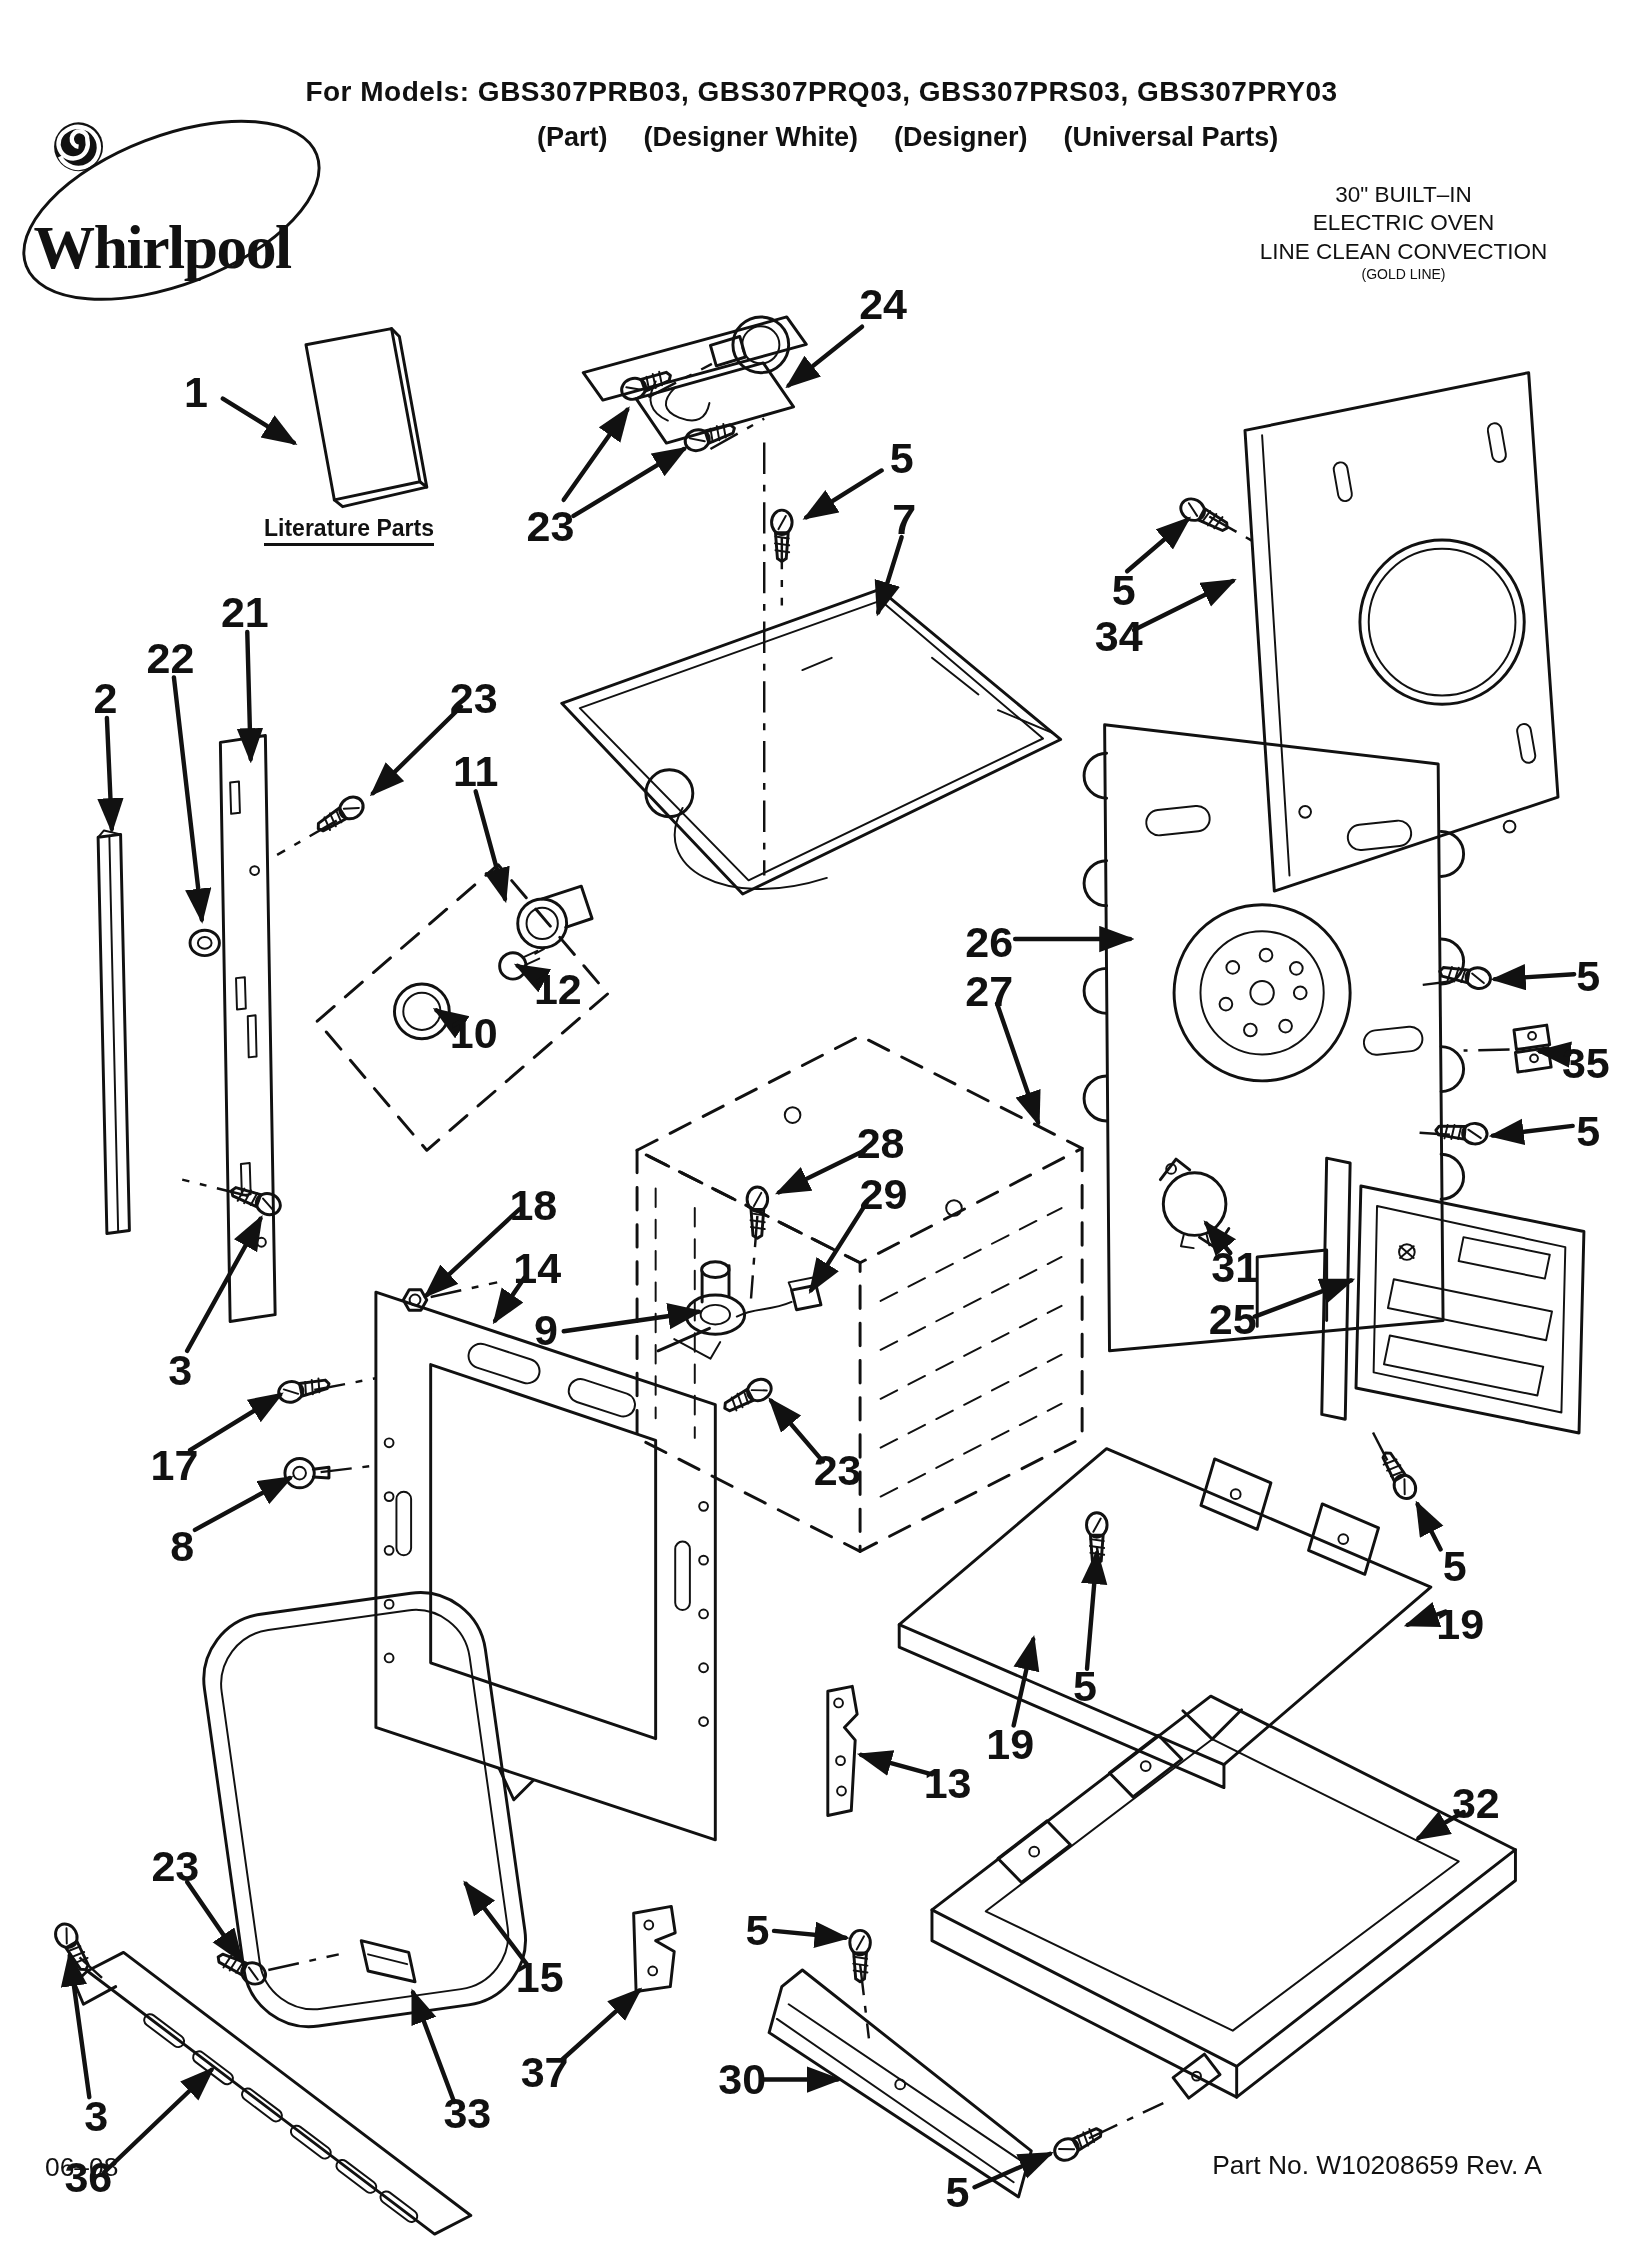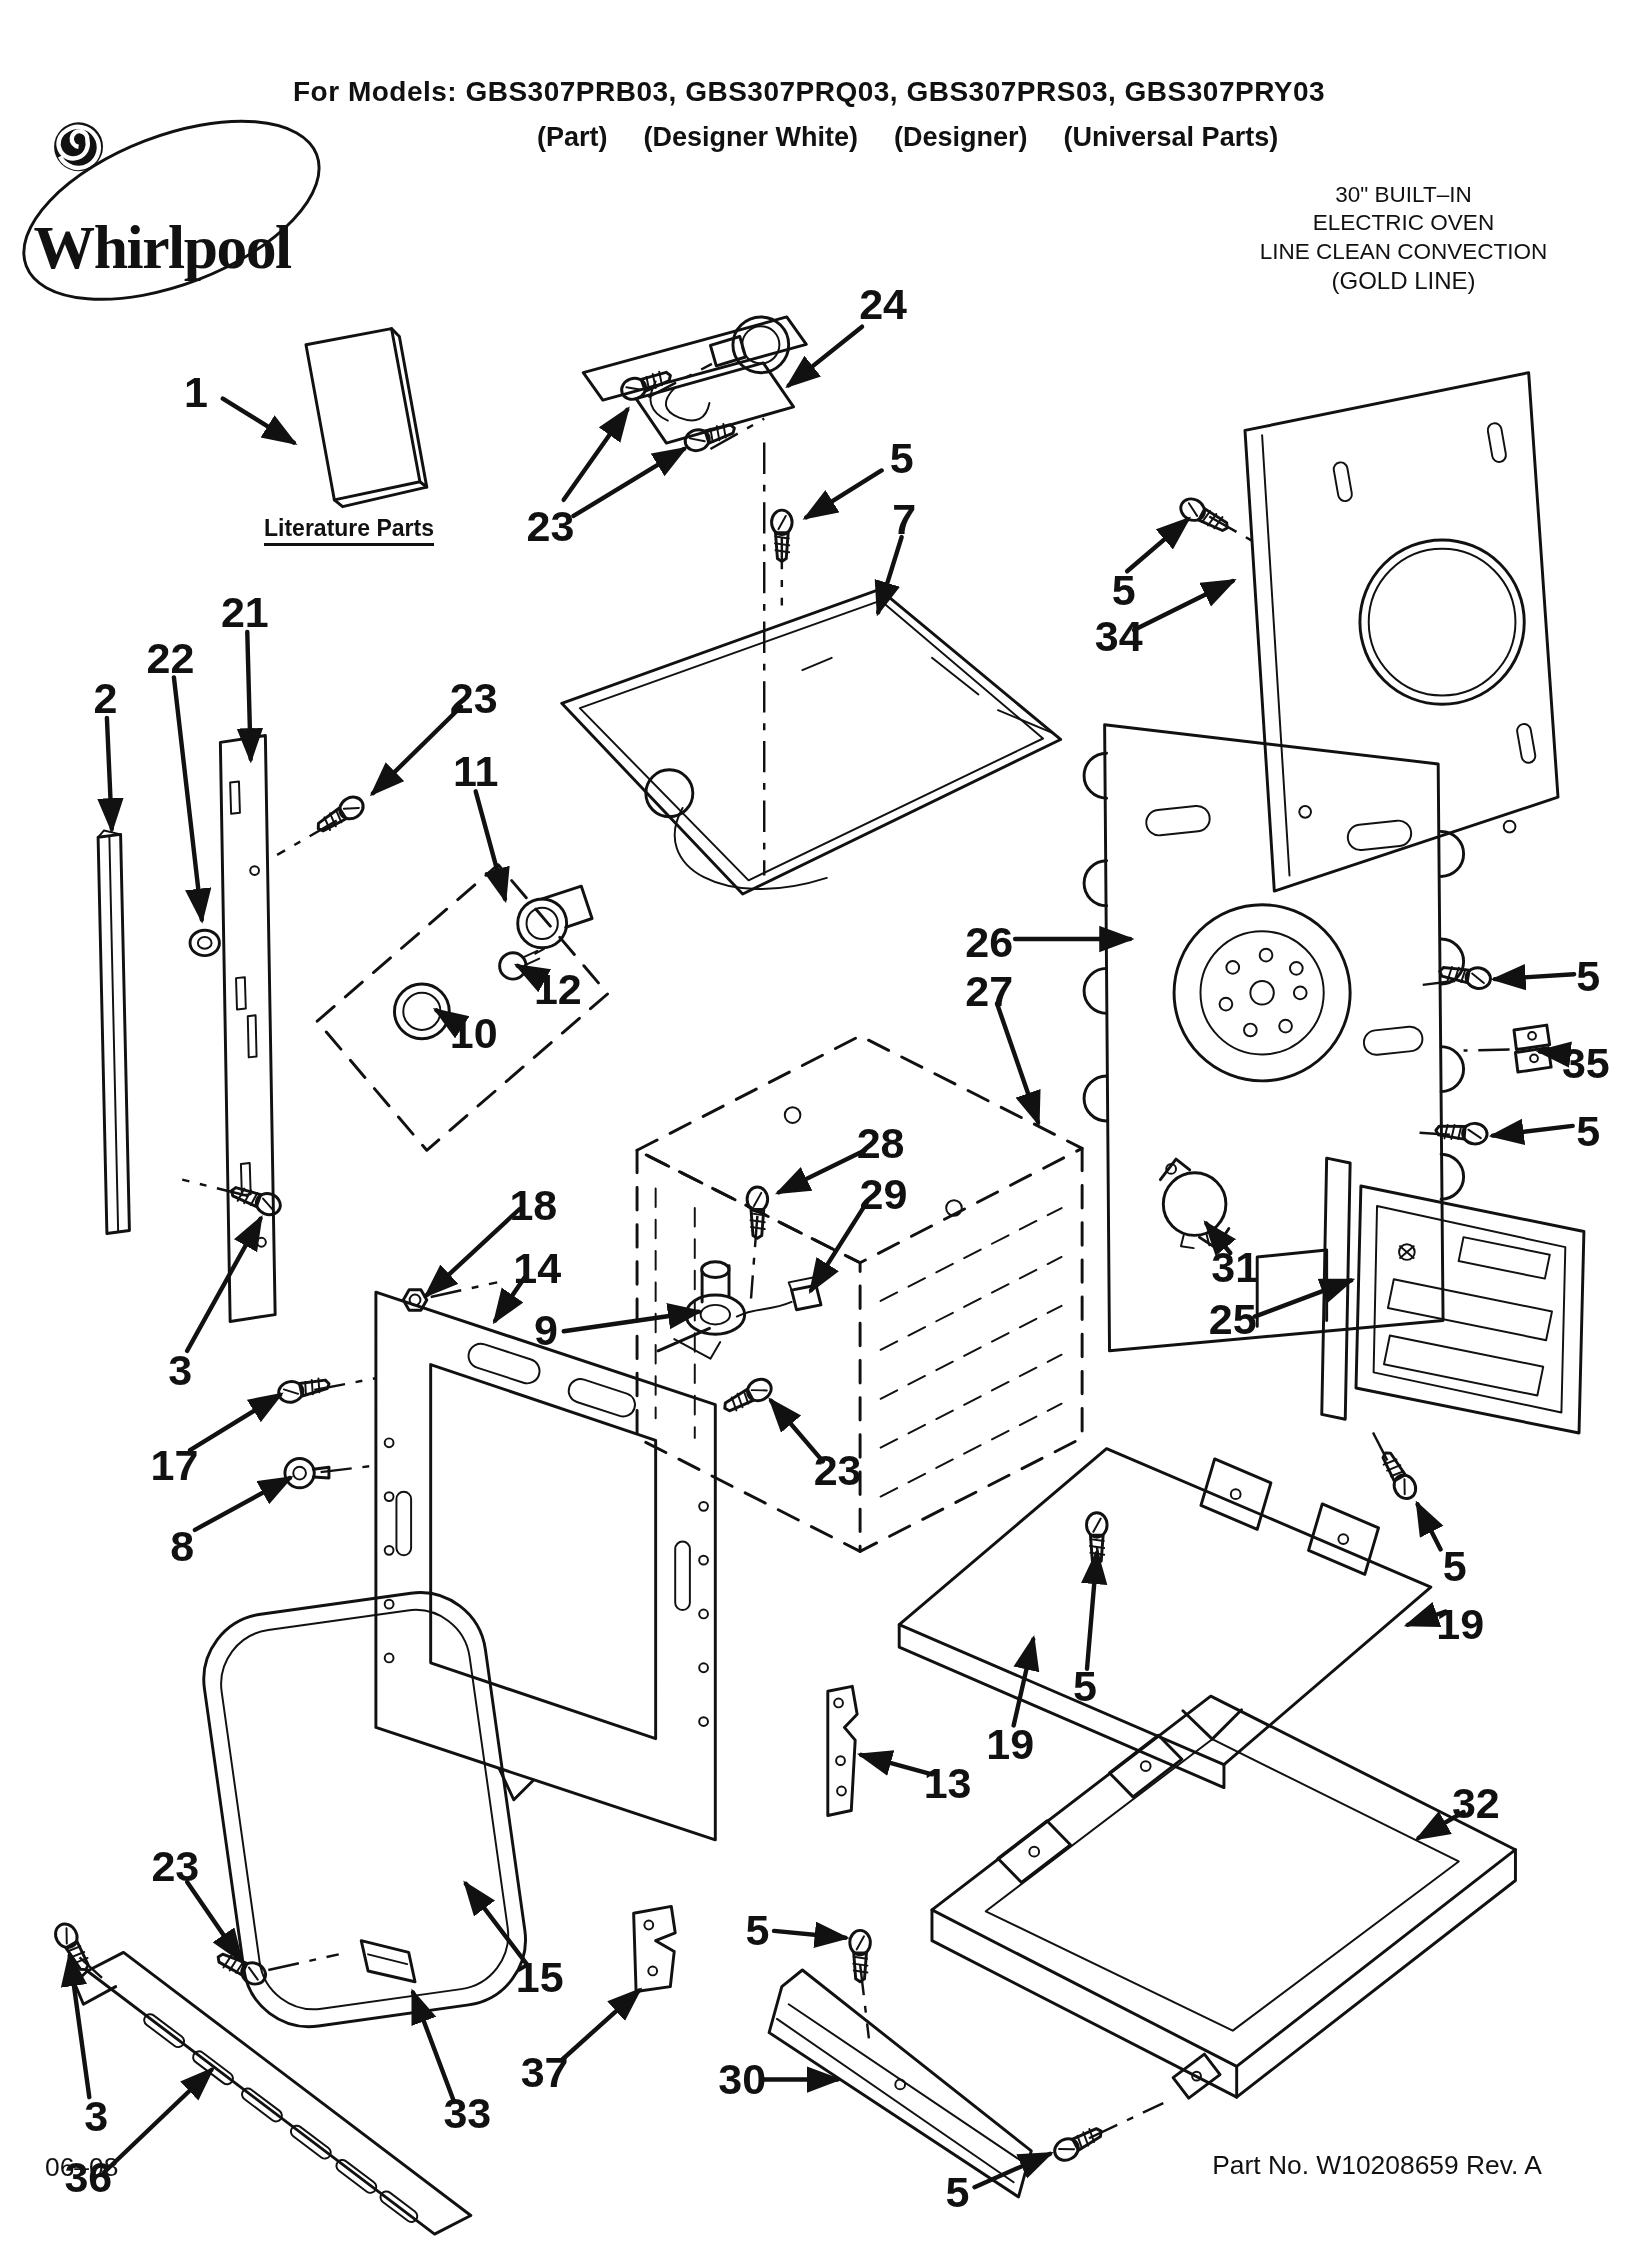--- a/index.html
+++ b/index.html
@@ -1,20 +1,20 @@
 <!DOCTYPE html>
 <html style="font-size:7.8px"><head>
 <meta charset="utf-8">
 <style>
   html,body{margin:0;padding:0;background:#fff;}
   body{position:relative;width:1638px;height:2261px;font-family:"Liberation Sans",sans-serif;color:#111;}
-  .hdr-models{position:absolute;left:293px;top:76px;width:1057px;text-align:left;font:bold 28px "Liberation Sans",sans-serif;letter-spacing:0.5px;white-space:nowrap;}
+  .hdr-models{position:absolute;left:293px;top:76px;width:1057px;text-align:center;font:bold 28px "Liberation Sans",sans-serif;letter-spacing:0.5px;white-space:nowrap;}
   .hdr-fin{position:absolute;left:537px;top:122px;display:flex;gap:36px;font:bold 27px "Liberation Sans",sans-serif;white-space:nowrap;}
   .hdr-prod{position:absolute;left:1208px;top:181px;width:391px;text-align:center;font:22.5px "Liberation Sans",sans-serif;line-height:1.26;}
-  .hdr-prod .gold{font-size:24px;}
+  .hdr-prod .gold{font-size:14px;}
   .lit{position:absolute;left:264px;top:515px;width:220px;text-align:left;font:bold 23px "Liberation Sans",sans-serif;}
   .lit span{border-bottom:3.4px solid #111;padding-bottom:2.4px;}
   .ftr-l{position:absolute;left:45px;top:2152px;font:26.4px "Liberation Sans",sans-serif;}
   .ftr-r{position:absolute;left:1164px;top:2150px;width:426px;text-align:center;font:26.4px "Liberation Sans",sans-serif;}
   svg.diagram{position:absolute;left:0;top:0;}
   .ln{stroke:#111;fill:none;stroke-width:6;stroke-linejoin:round;stroke-linecap:round;}
   .thin{stroke:#111;fill:none;stroke-width:4;stroke-linejoin:round;stroke-linecap:round;}
   .arr{stroke:#111;fill:none;stroke-width:9;stroke-linecap:round;}
   .dash{stroke-dasharray:38 26;}
   .dbox{stroke-dasharray:46 30;}

